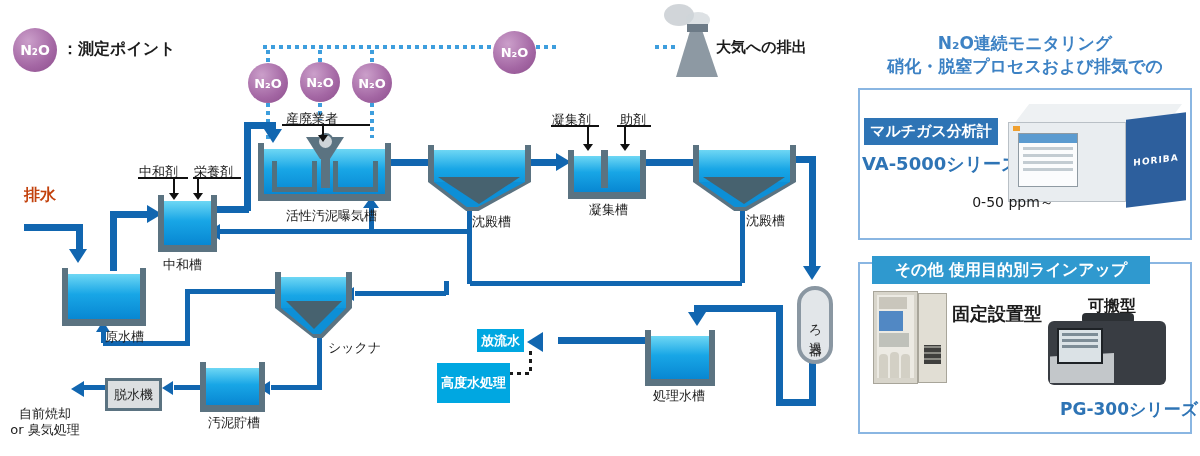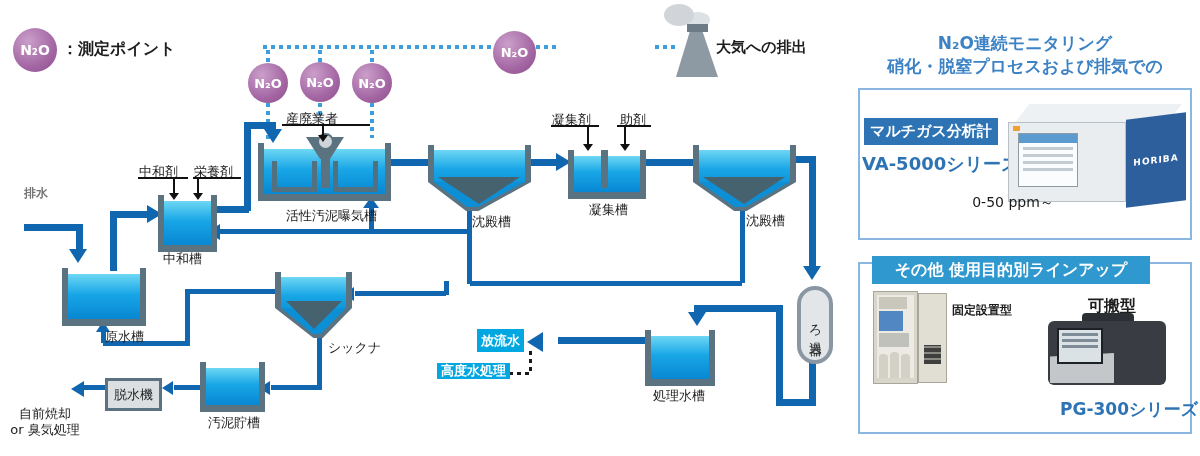--- a/index.html
+++ b/index.html
@@ -120,21 +120,21 @@
   <div class="pipe" style="left:84px;top:385px;width:21px;height:5px;"></div>
   <div class="ah al" style="left:71px;top:381px;"></div>
 
   <div class="dash-v" style="left:529px;top:351px;height:22px;"></div>
   <div class="dash-h" style="left:509px;top:372px;width:23px;"></div>
 
   <div class="tank" style="left:62px;top:268px;width:84px;height:58px;"></div>
   <div class="lbl" style="left:105px;top:328px;">原水槽</div>
 
   <div class="tank" style="left:158px;top:195px;width:59px;height:57px;"></div>
-  <div class="lbl" style="left:163px;top:250px;">中和槽</div>
+  <div class="lbl" style="left:163px;top:256px;">中和槽</div>
 
   <div class="lbl" style="left:139px;top:163px;">中和剤</div>
   <div class="blk" style="left:138px;top:177px;width:50px;height:2px;"></div>
   <div class="blk" style="left:173px;top:179px;width:2px;height:15px;"></div>
   <div class="adk" style="left:169px;top:193px;"></div>
   <div class="lbl" style="left:194px;top:163px;">栄養剤</div>
   <div class="blk" style="left:193px;top:177px;width:48px;height:2px;"></div>
   <div class="blk" style="left:197px;top:179px;width:2px;height:15px;"></div>
   <div class="adk" style="left:193px;top:193px;"></div>
 
@@ -183,33 +183,33 @@
   <div class="abs" style="left:797px;top:286px;width:36px;height:78px;border:4px solid #8a97a2;border-radius:18px;background:#e2e6e9;display:flex;align-items:center;justify-content:center;">
     <span style="writing-mode:vertical-rl;font-size:13px;letter-spacing:2px;color:#222;">ろ過器</span>
   </div>
 
   <div class="tank" style="left:645px;top:330px;width:70px;height:56px;"></div>
   <div class="lbl" style="left:653px;top:387px;">処理水槽</div>
 
   <div class="cyanbox" style="left:477px;top:329px;width:47px;height:23px;">
       <span>放流水</span>
     </div>
-  <div class="cyanbox" style="left:437px;top:363px;width:73px;height:16px;">
+  <div class="cyanbox" style="left:437px;top:363px;width:73px;height:40px;">
       <span>高度水処理</span>
     </div>
 
   <div class="tank" style="left:200px;top:362px;width:65px;height:50px;"></div>
   <div class="lbl" style="left:208px;top:414px;">汚泥貯槽</div>
 
   <div class="graybox" style="left:105px;top:378px;width:57px;height:33px;border-width:3px;font-size:13px;background:#dcdfe1;">
       <span>脱水機</span>
     </div>
   <div class="lbl" style="left:2px;top:373px;width:86px;text-align:center;line-height:16px;margin-top:33px;"><span>自前焼却</span><br><span>or 臭気処理</span></div>
 
-  <div class="lbl" style="left:24px;top:185px;font-size:12px;font-weight:bold;color:#737373;">排水</div>
+  <div class="lbl" style="left:24px;top:185px;font-size:16px;font-weight:bold;color:#c2410c;">排水</div>
 
   <div class="abs" style="left:858px;top:32px;width:334px;text-align:center;color:#3d82c4;font-weight:bold;font-size:17px;line-height:23px;">
     <div>N₂O連続モニタリング</div>
     <div>硝化・脱窒プロセスおよび排気での</div>
   </div>
 
   <div class="panel" style="left:858px;top:88px;width:334px;height:152px;"></div>
   <div class="abs" style="left:864px;top:118px;width:134px;height:27px;background:#2e74b5;color:#fff;font-size:15px;font-weight:bold;display:flex;align-items:center;justify-content:center;">
       <span>マルチガス分析計</span>
     </div>
@@ -240,21 +240,21 @@
   <div class="abs" style="left:873px;top:291px;width:45px;height:93px;background:#d8d5cb;border:1px solid #a8a59a;"></div>
   <div class="abs" style="left:877px;top:295px;width:37px;height:83px;background:#eceae3;"></div>
   <div class="abs" style="left:879px;top:297px;width:28px;height:12px;background:#c9c6bc;"></div>
   <div class="abs" style="left:879px;top:311px;width:24px;height:20px;background:#5188c4;"></div>
   <div class="abs" style="left:879px;top:333px;width:30px;height:14px;background:#bfc1ba;"></div>
   <div class="abs" style="left:879px;top:354px;width:9px;height:24px;background:#d3d0c5;border-radius:4px 4px 0 0;"></div>
   <div class="abs" style="left:890px;top:352px;width:9px;height:26px;background:#d3d0c5;border-radius:4px 4px 0 0;"></div>
   <div class="abs" style="left:901px;top:354px;width:9px;height:24px;background:#d3d0c5;border-radius:4px 4px 0 0;"></div>
   <div class="abs" style="left:918px;top:293px;width:29px;height:90px;background:#e1ded4;border:1px solid #a8a59a;"></div>
   <div class="abs" style="left:924px;top:345px;width:17px;height:19px;background:repeating-linear-gradient(0deg,#3f3f3d 0 4px,#8a8a84 4px 6px);"></div>
-  <div class="lbl" style="left:952px;top:302px;font-size:12px;font-weight:bold;">固定設置型</div>
+  <div class="lbl" style="left:952px;top:302px;font-size:18px;font-weight:bold;">固定設置型</div>
 
   <div class="lbl" style="left:1088px;top:296px;font-size:16px;font-weight:bold;">可搬型</div>
   <div class="abs" style="left:1082px;top:313px;width:52px;height:11px;background:#2c3034;border-radius:4px;"></div>
   <div class="abs" style="left:1048px;top:321px;width:118px;height:64px;background:#393d43;border-radius:6px;"></div>
   <div class="abs" style="left:1050px;top:353px;width:64px;height:30px;background:#c3c7ca;clip-path:polygon(0 12%,100% 0,100% 100%,0 100%);"></div>
   <div class="abs" style="left:1057px;top:328px;width:46px;height:36px;background:#dbe2e6;border:2px solid #1e2226;">
     <div style="margin:3px 3px 0;height:3px;background:#7d8c96;"></div>
     <div style="margin:3px 3px 0;height:3px;background:#7d8c96;"></div>
     <div style="margin:3px 3px 0;height:3px;background:#7d8c96;"></div>
   </div>

